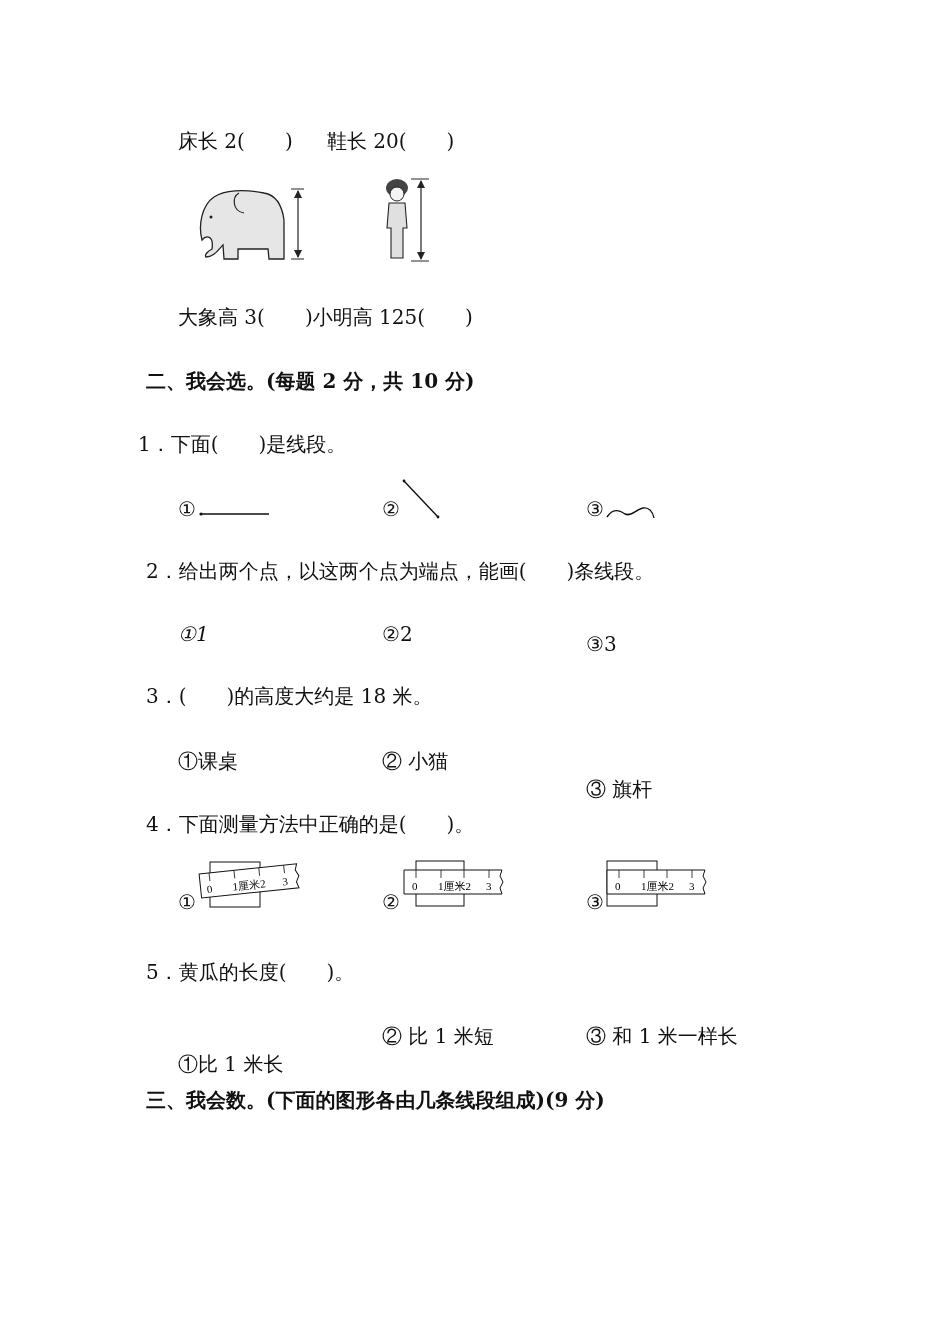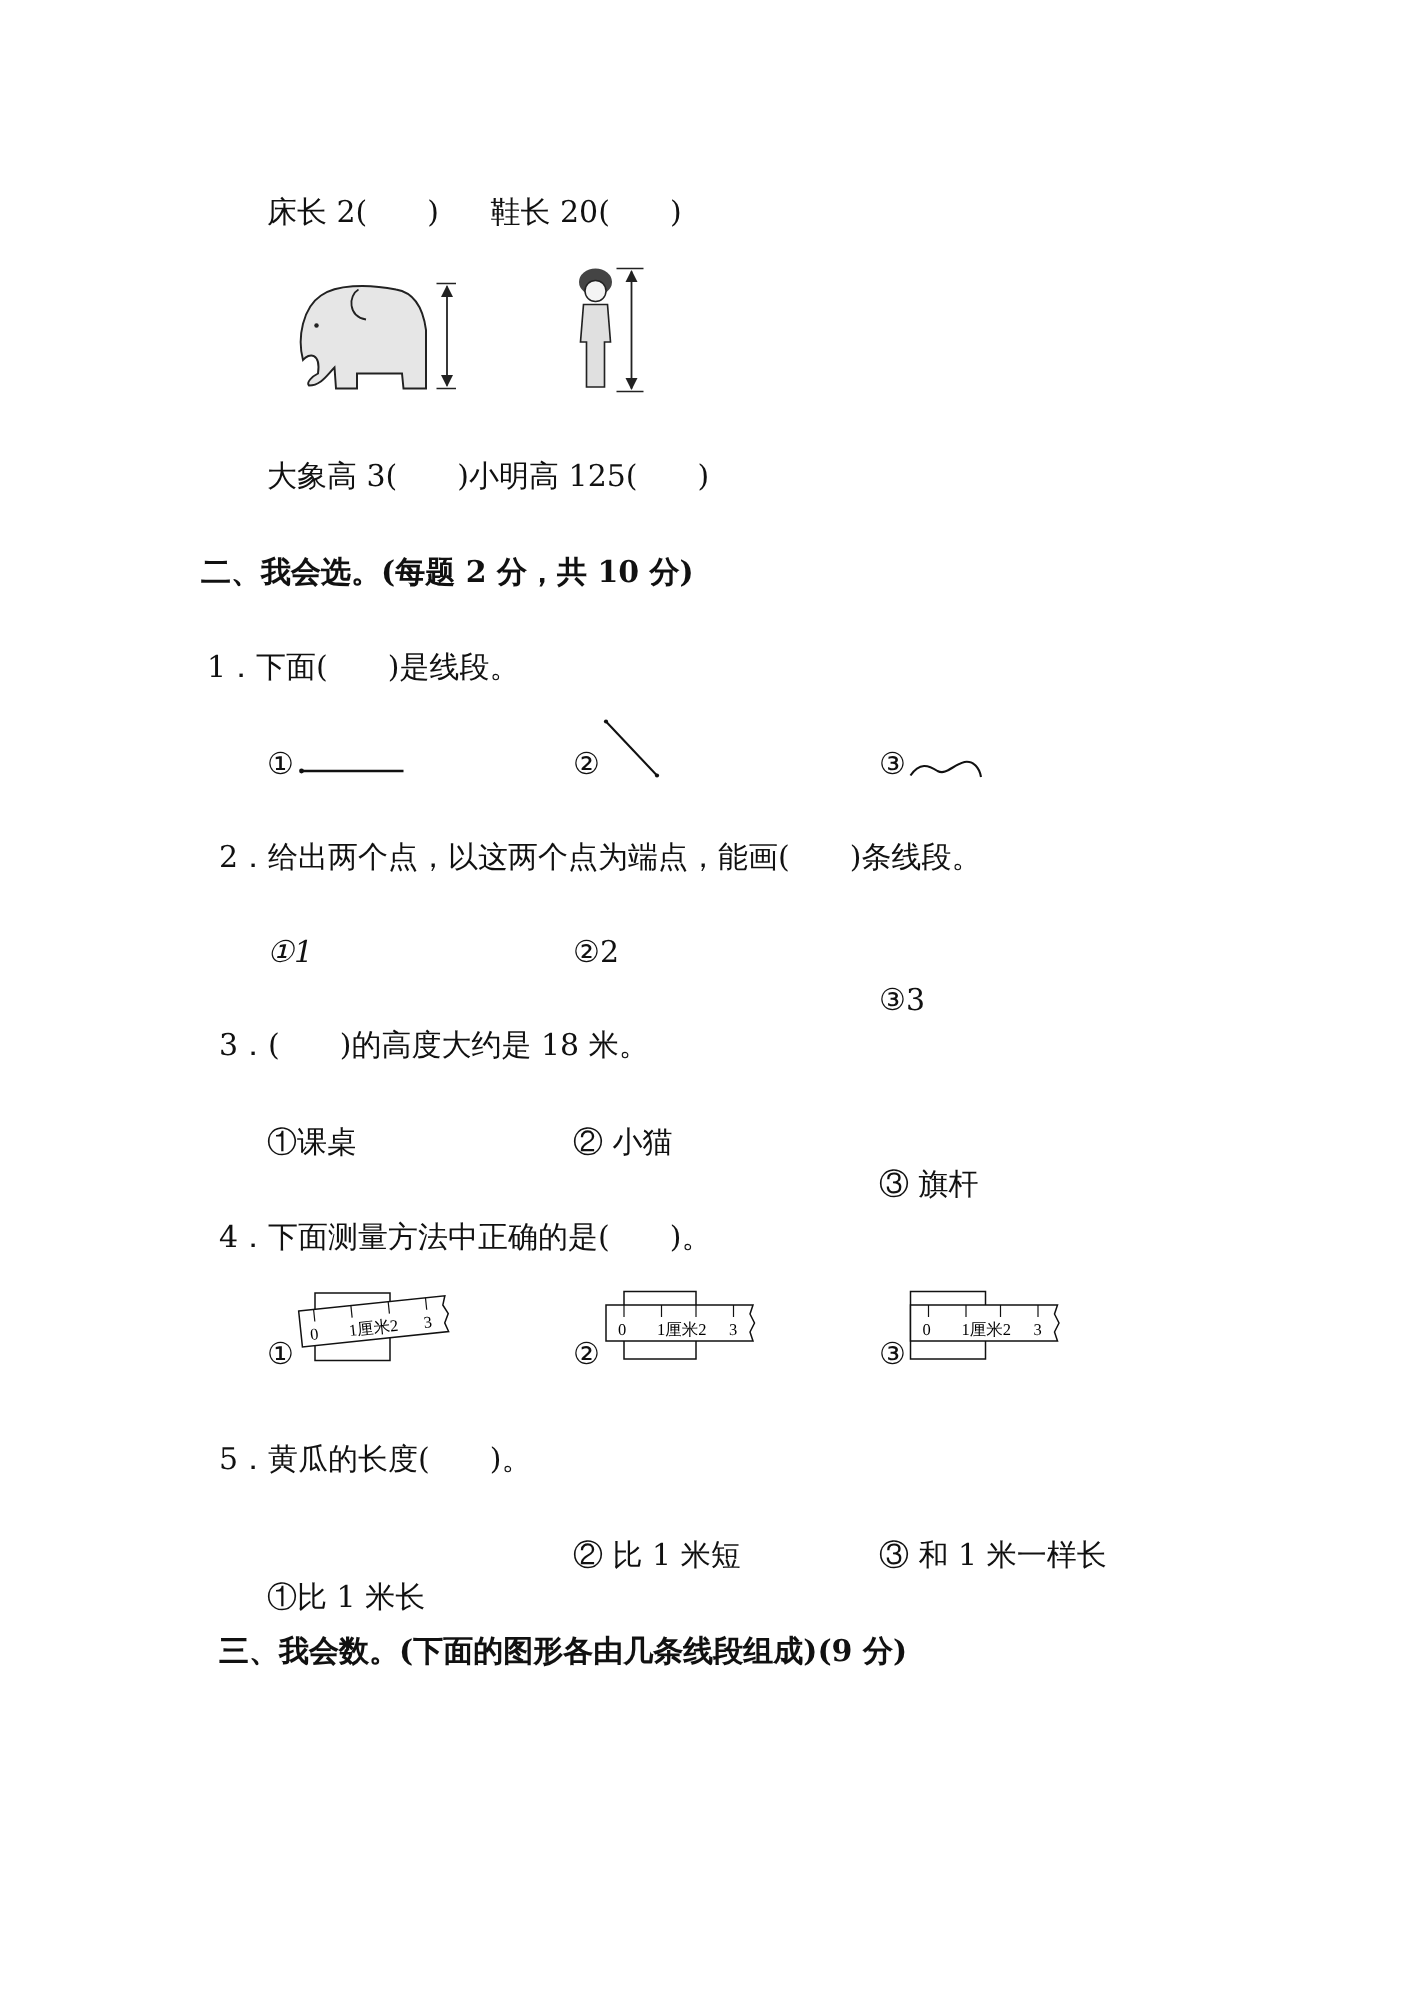--- a/index.html
+++ b/index.html
@@ -32,21 +32,21 @@
   <path d="M6,27 L22,27 L24,52 L20,52 L20,82 L8,82 L8,52 L4,52 Z" fill="#e0e0e0" stroke="#222" stroke-width="1.1"></path>
   <line x1="28" y1="3" x2="46" y2="3" stroke="#222"></line>
   <line x1="28" y1="85" x2="46" y2="85" stroke="#222"></line>
   <line x1="38" y1="5" x2="38" y2="83" stroke="#222" stroke-width="1.2"></line>
   <polygon points="38,4 34,12 42,12" fill="#222"></polygon>
   <polygon points="38,84 34,76 42,76" fill="#222"></polygon>
 </svg>
 
 <div class="t" style="left:178px;top:305px;">大象高 3(　　)小明高 125(　　)</div>
 
-<div class="t h" style="left:134px;top:369px;">二、我会选。(每题 2 分，共 10 分)</div>
+<div class="t h" style="left:146px;top:369px;">二、我会选。(每题 2 分，共 10 分)</div>
 
 <div class="t" style="left:138px;top:432px;">1．下面(　　)是线段。</div>
 <div class="t" style="left:178px;top:497px;">①</div>
 <svg class="fig" style="left:198px;top:508px;" width="74" height="12">
   <line x1="3" y1="6" x2="71" y2="6" stroke="#111" stroke-width="1.6"></line>
   <circle cx="3" cy="6" r="1.6" fill="#111"></circle>
 </svg>
 <div class="t" style="left:382px;top:497px;">②</div>
 <svg class="fig" style="left:400px;top:478px;" width="44" height="44">
   <line x1="4" y1="3" x2="38" y2="39" stroke="#111" stroke-width="1.4"></line>
@@ -54,21 +54,21 @@
     <circle cx="38" cy="39" r="1.4" fill="#111"></circle>
 </svg>
 <div class="t" style="left:586px;top:497px;">③</div>
 <svg class="fig" style="left:605px;top:502px;" width="52" height="20">
   <path d="M2,15 C8,6 14,8 20,12 C26,15 30,8 38,6 C44,5 48,10 49,16" fill="none" stroke="#111" stroke-width="1.4"></path>
 </svg>
 
 <div class="t" style="left:146px;top:559px;">2．给出两个点，以这两个点为端点，能画(　　)条线段。</div>
 <div class="t" style="left:178px;top:622px;font-style:italic;">①1</div>
 <div class="t" style="left:382px;top:622px;">②2</div>
-<div class="t" style="left:586px;top:654px;">③3</div>
+<div class="t" style="left:586px;top:632px;">③3</div>
 
 <div class="t" style="left:146px;top:684px;">3．(　　)的高度大约是 18 米。</div>
 <div class="t" style="left:178px;top:749px;">①课桌</div>
 <div class="t" style="left:382px;top:749px;">② 小猫</div>
 <div class="t" style="left:586px;top:749px;margin-top:28px;">③ 旗杆</div>
 
 <div class="t" style="left:146px;top:812px;">4．下面测量方法中正确的是(　　)。</div>
 
 <div class="t" style="left:178px;top:890px;">①</div>
 <svg class="fig" style="left:198px;top:855px;" width="106" height="56">

